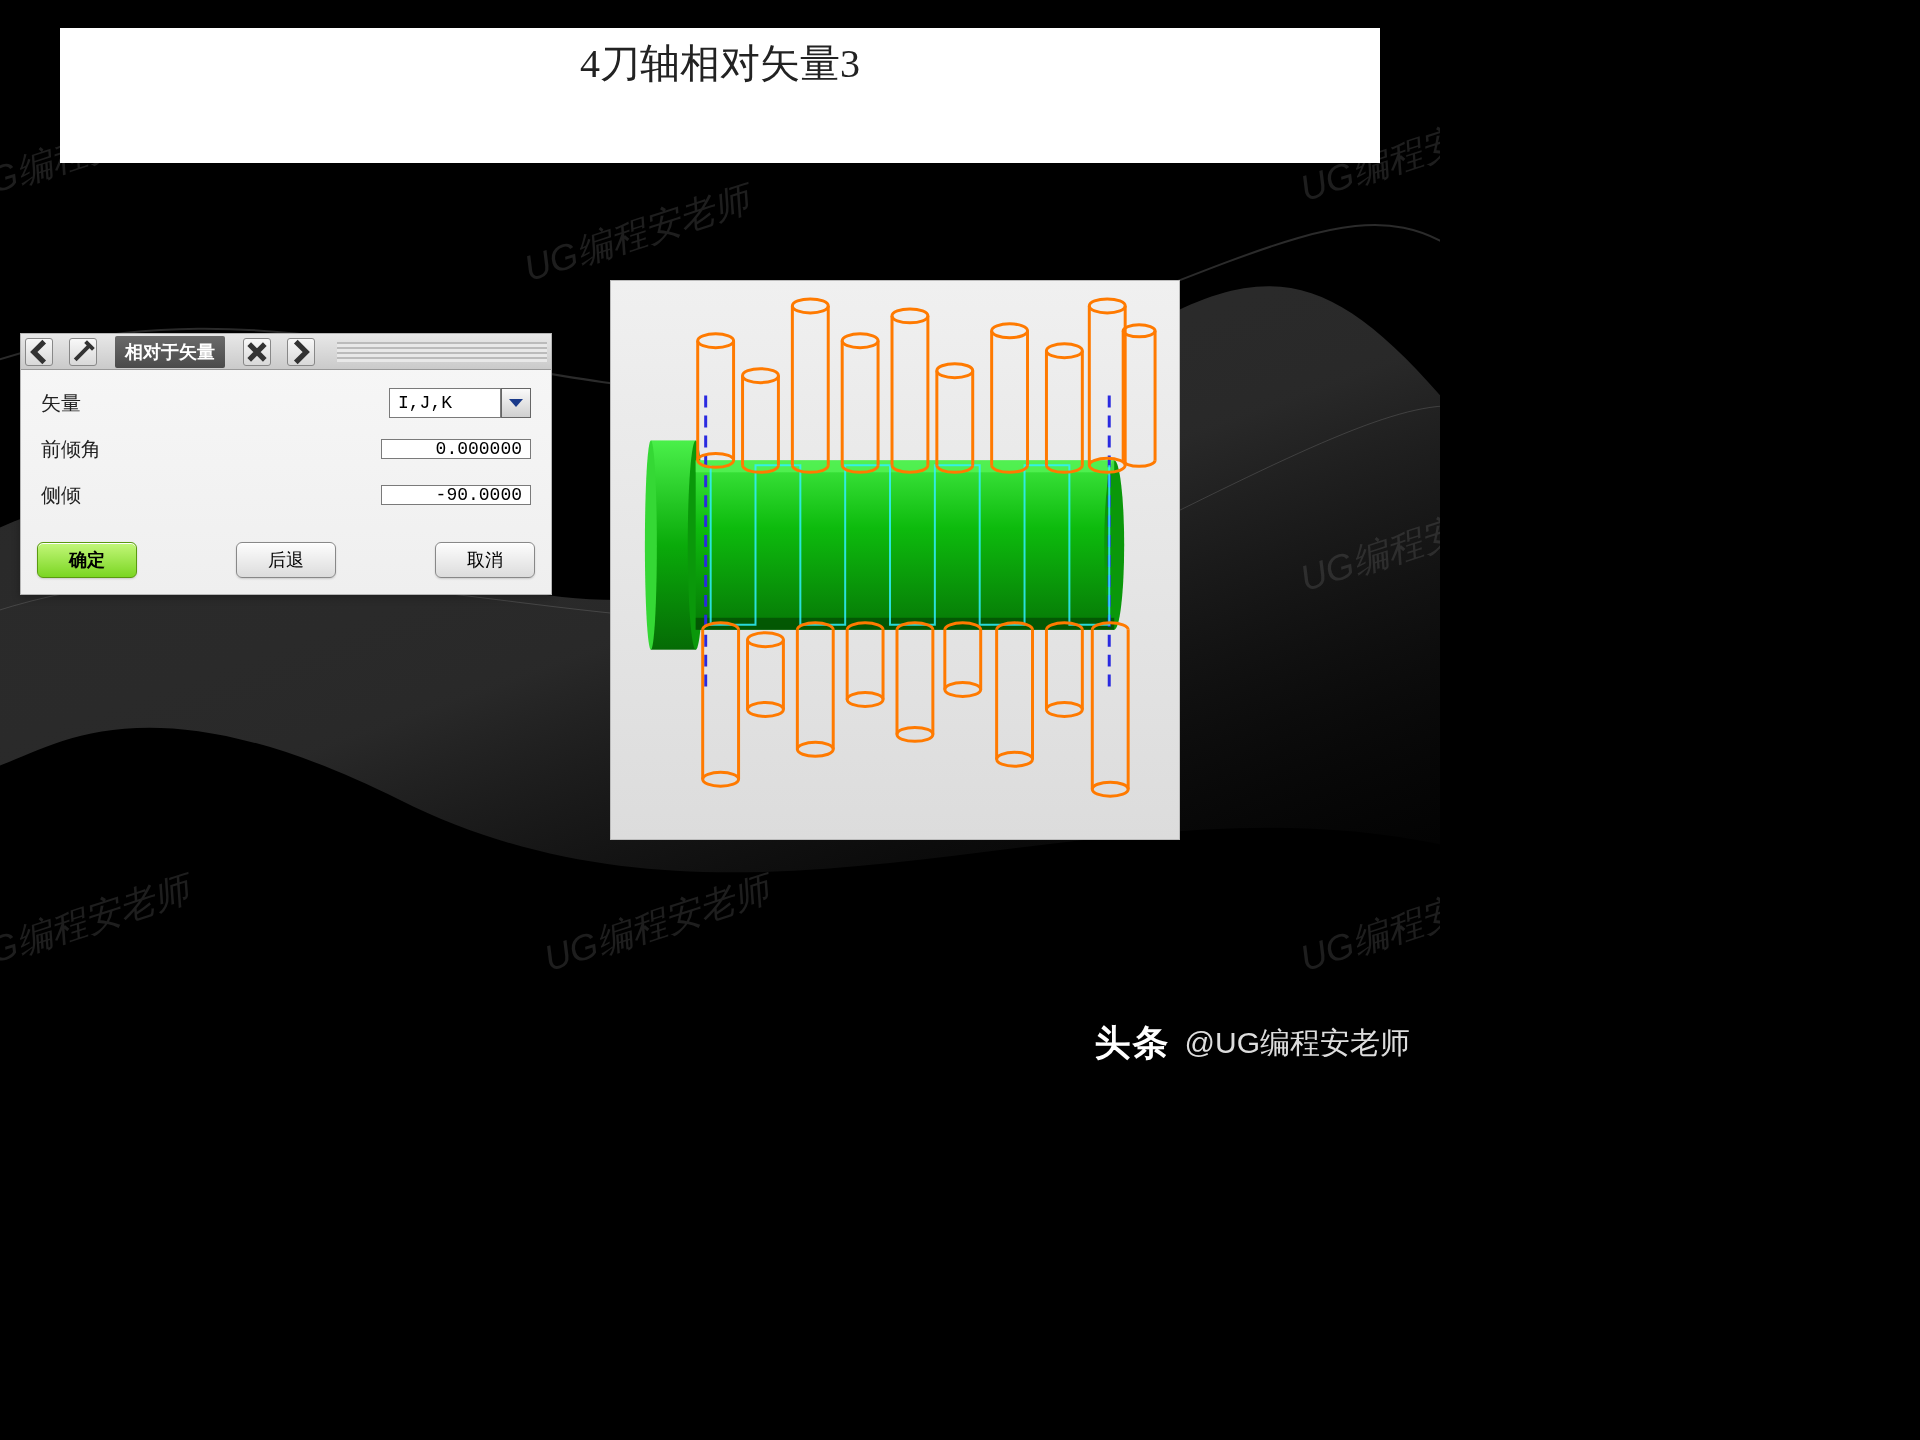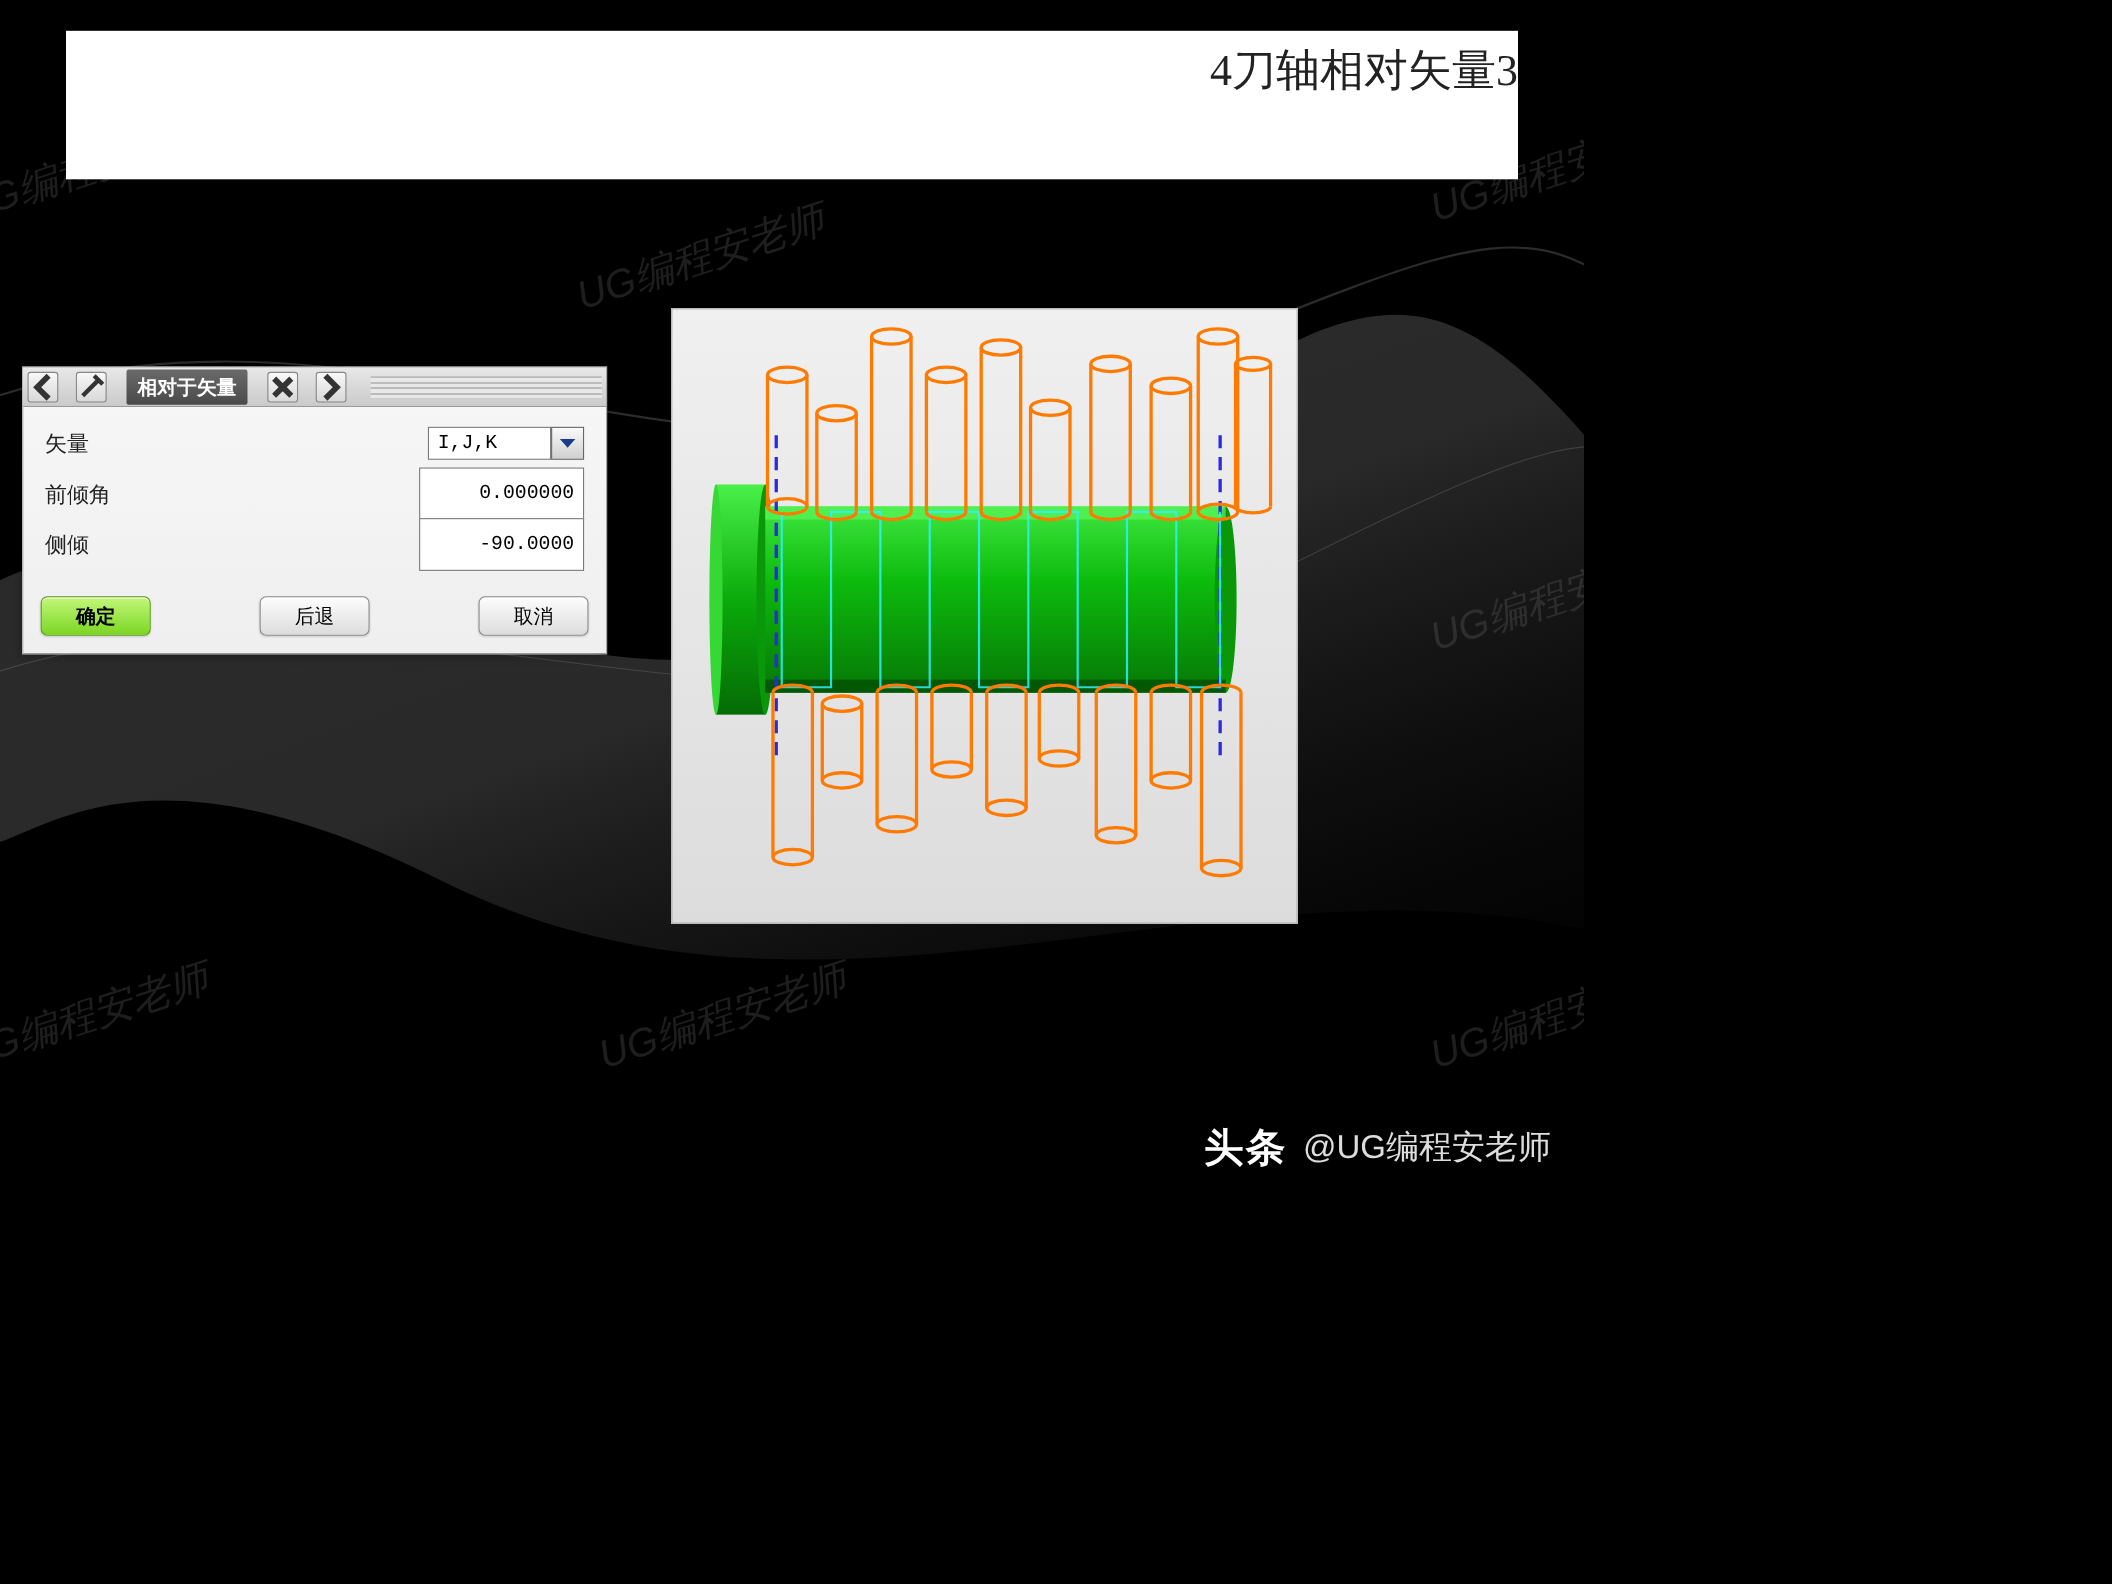--- a/index.html
+++ b/index.html
@@ -32,21 +32,21 @@
     
     
     .title-band {
       position: absolute;
       top: 28px;
       left: 60px;
       right: 60px;
       height: 135px;
       background: #fff;
       display: flex;
-      justify-content: flex-end;
+      justify-content: center;
       padding-top: 8px;
     }
     .title-band span {
       font-size: 40px;
       color: #222;
       font-family: "SimSun", serif;
     }
     
     
     .dialog {
@@ -136,21 +136,21 @@
       background: linear-gradient(#fafafa, #d0d0d0);
       border: 1px solid #666;
       display: flex;
       align-items: center;
       justify-content: center;
       cursor: pointer;
     }
     .combo-btn svg { width: 16px; height: 12px; }
     .num-field {
       width: 150px;
-      height: 48px;
+      height: 20px;
       border: 1px solid #7a7a7a;
       background: #fff;
       font-size: 18px;
       padding: 0 8px;
       text-align: right;
       font-family: "Courier New", monospace;
     }
     
     .dialog-buttons {
       display: flex;

